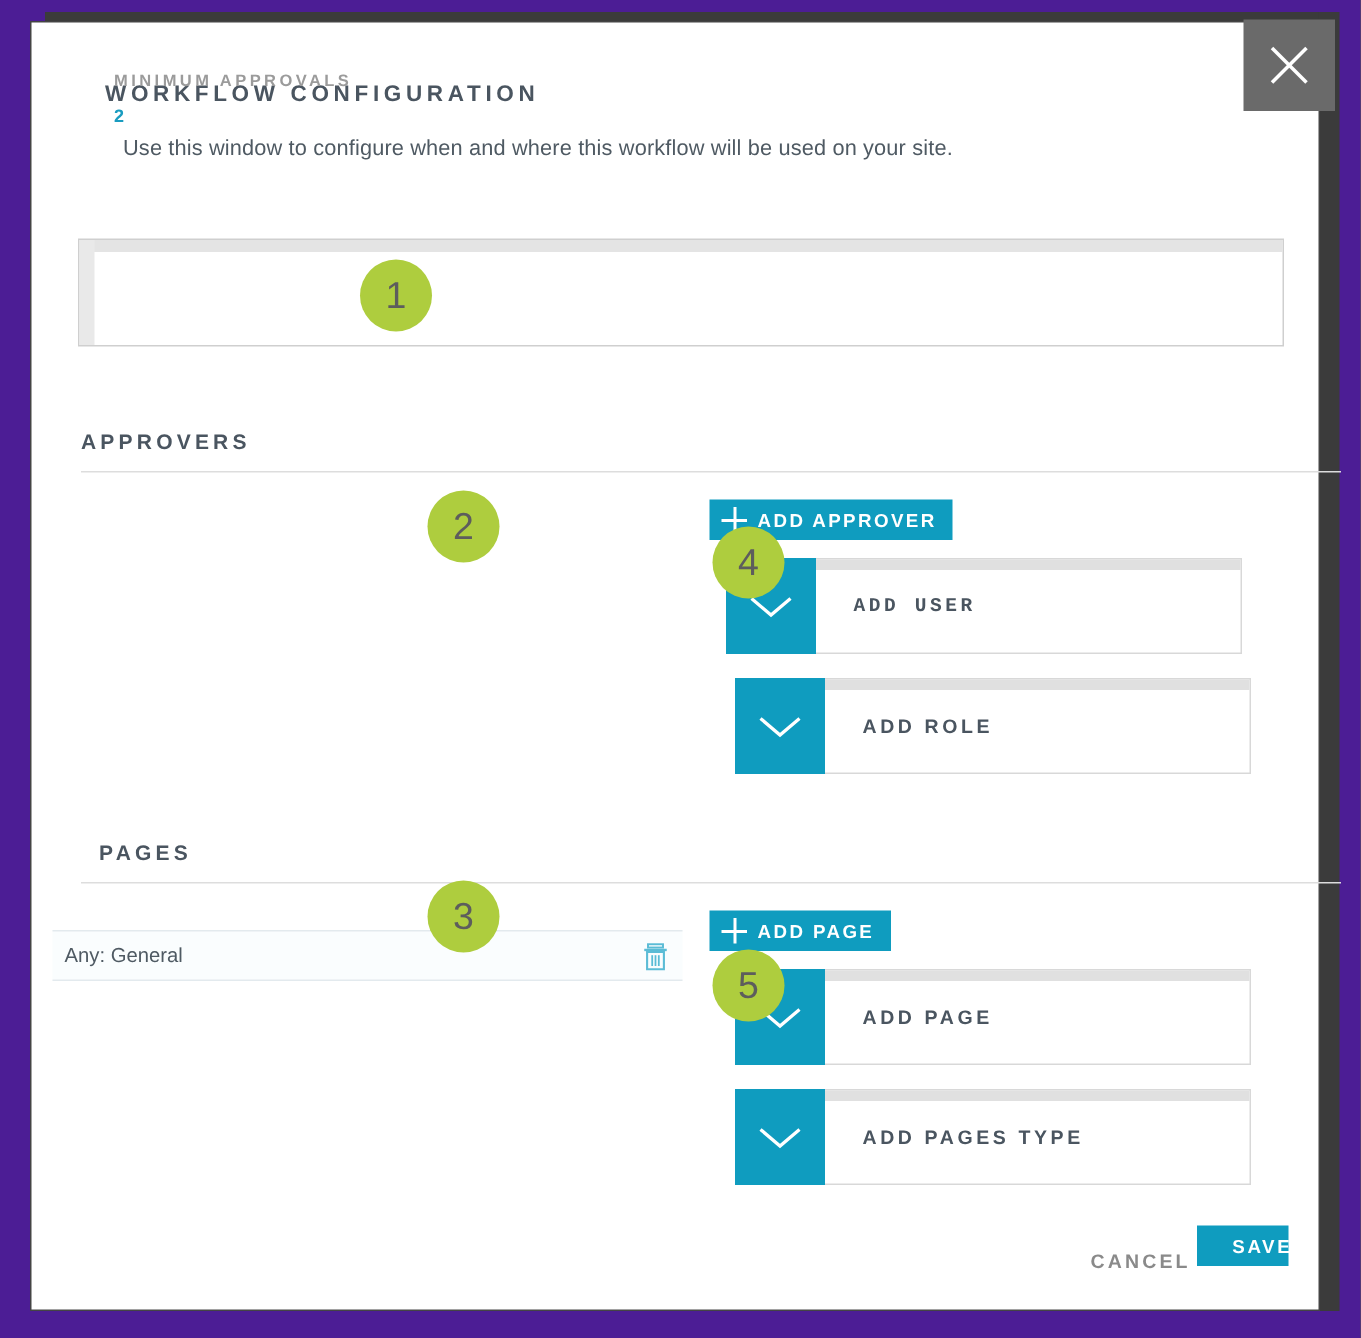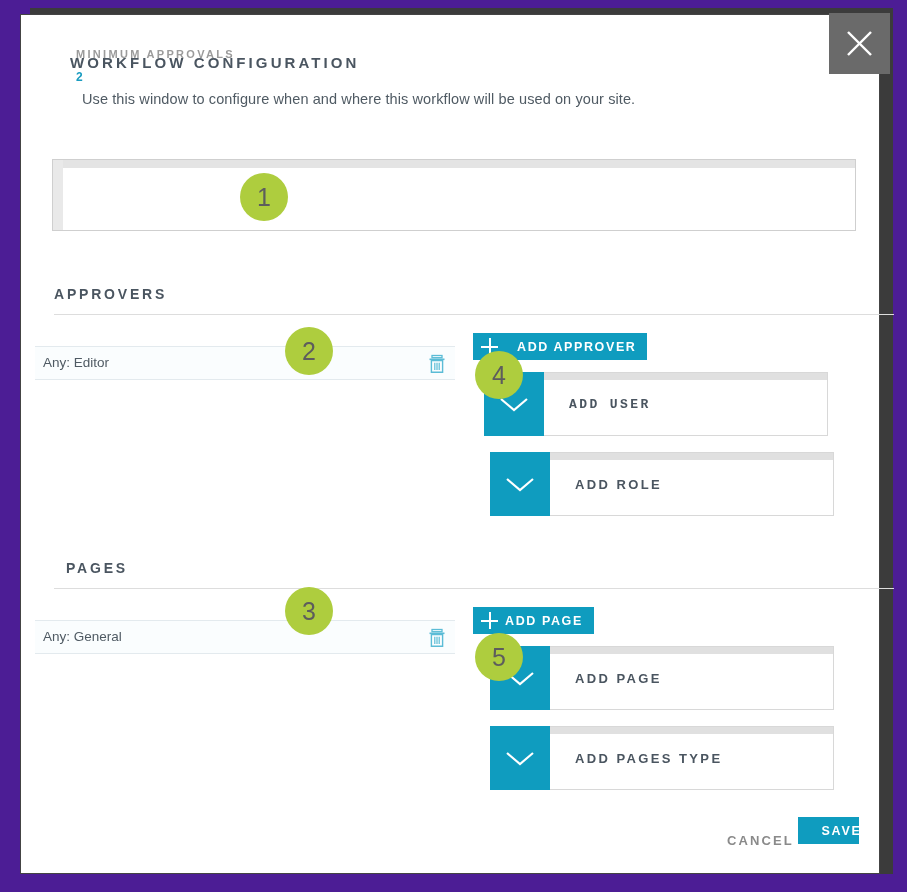--- a/index.html
+++ b/index.html
@@ -320,35 +320,22 @@
       <div class="min-panel">
         <div class="min-panel-topbar"></div>
         <div class="min-panel-leftbar"></div>
       </div>
       <div class="min-label">MINIMUM APPROVALS</div>
       <div class="min-value">2</div>
 
       <div class="section-header" style="left:33px; top:271px;">APPROVERS</div>
       <div class="section-rule" style="left:33px; top:299px; width:840px;"></div>
 
-      <div class="item-row" style="top:331px;">
-        <span class="item-row-label">Any: Editor</span>
-        <span class="trash-btn">
-          <svg width="18" height="20" viewBox="0 0 18 20">
-            <rect x="4" y="1.5" width="10" height="2.2" fill="none" stroke="#5bbcd6" stroke-width="1.3"></rect>
-            <rect x="1.5" y="4.5" width="15" height="1.6" fill="#5bbcd6"></rect>
-            <path d="M3.4 6.6 h11.2 v11.6 h-11.2 z" fill="none" stroke="#5bbcd6" stroke-width="1.4"></path>
-            <line x1="6.8" y1="8.8" x2="6.8" y2="16" stroke="#5bbcd6" stroke-width="1.2"></line>
-            <line x1="9" y1="8.8" x2="9" y2="16" stroke="#5bbcd6" stroke-width="1.2"></line>
-            <line x1="11.2" y1="8.8" x2="11.2" y2="16" stroke="#5bbcd6" stroke-width="1.2"></line>
-          </svg>
-        </span>
-      </div>
-
-      <button class="add-btn" style="left:452px; top:318px;gap:12px;">
+
+      <button class="add-btn" style="left:452px; top:318px;">
         <span class="plus"></span>
         <span>ADD APPROVER</span>
       </button>
 
       <div class="dropdown" style="left:463px; top:357px;font-family:Liberation Mono, monospace;">
         <div class="dropdown-topbar"></div>
         <div class="dropdown-toggle">
           <svg width="32" height="18" viewBox="0 0 32 18">
             <polyline points="3,4 16,15 29,4" fill="none" stroke="#ffffff" stroke-width="2.2"></polyline>
           </svg>

